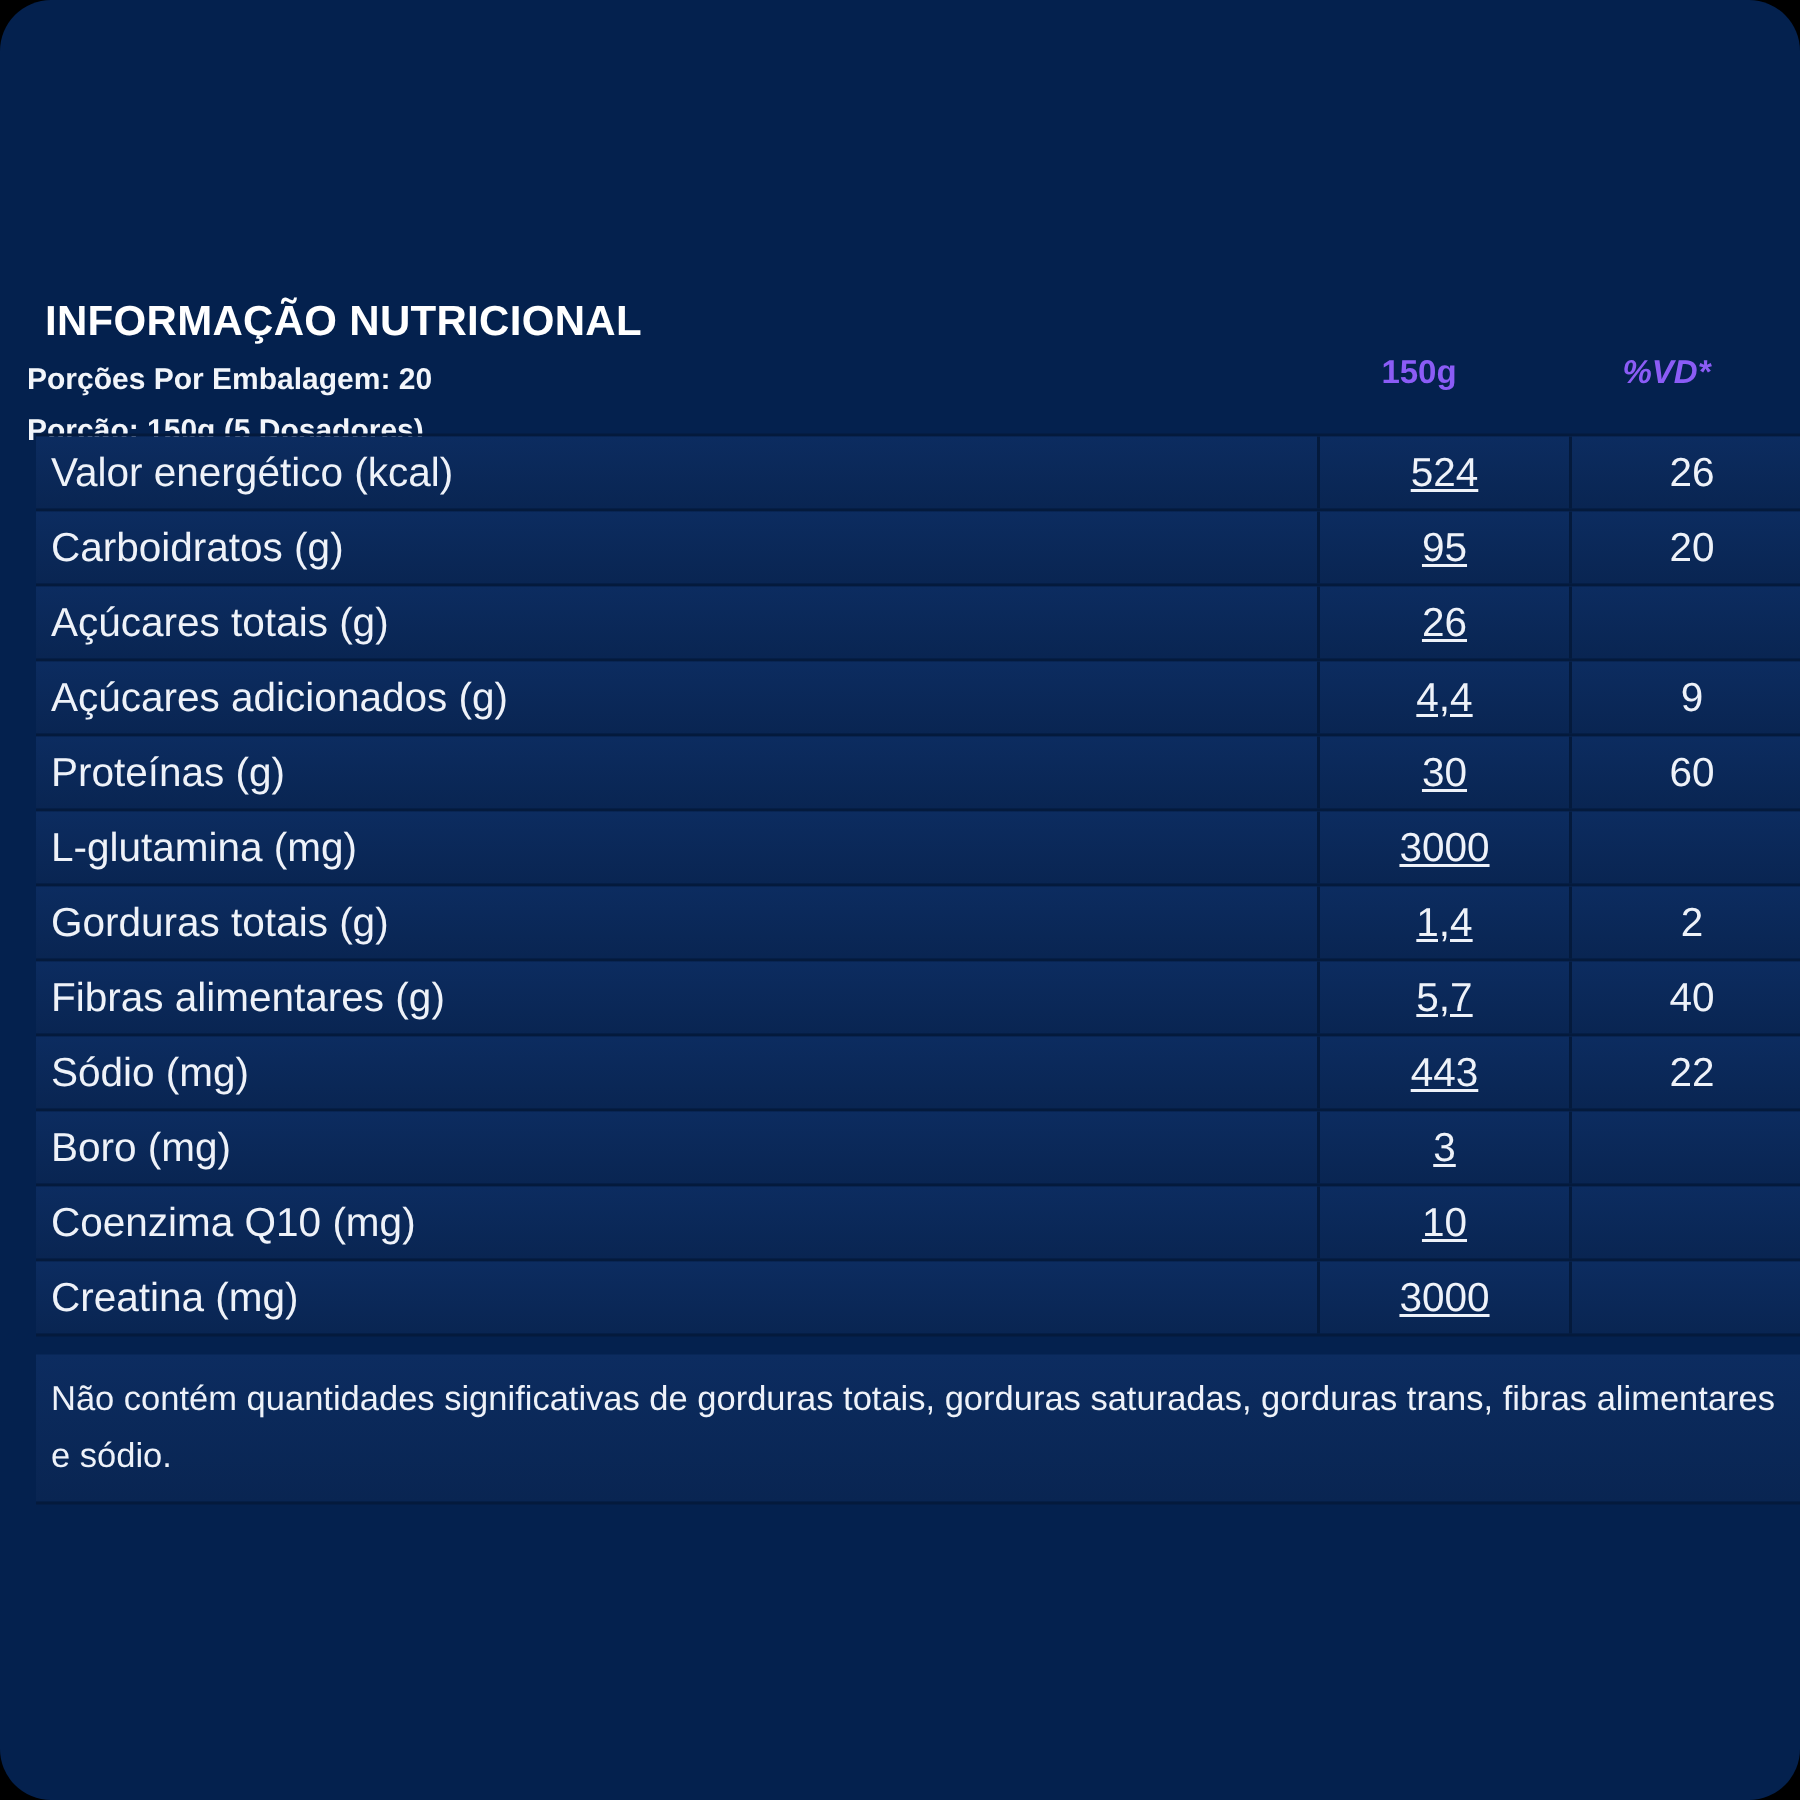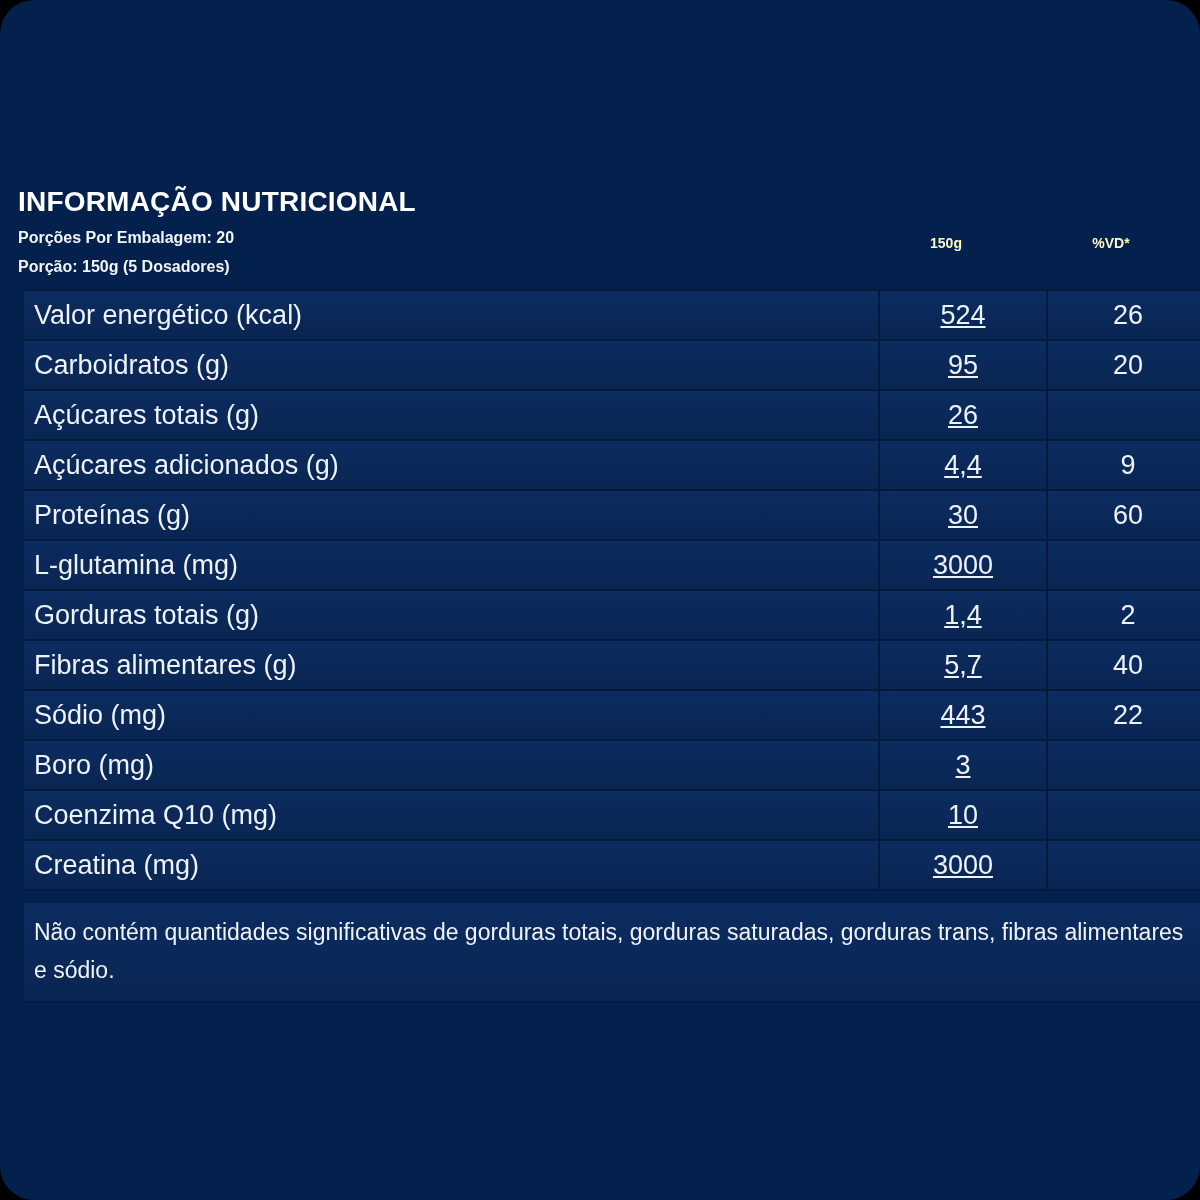--- a/index.html
+++ b/index.html
@@ -20,44 +20,44 @@
     color: #eef2f9;
   }
   
   .header {
     position: absolute;
     left: 18px;
     top: 186px;
     width: 700px;
   }
   .title {
-    margin: 0;
+    margin: 12px;
     font-size: 28px;
     font-weight: bold;
     color: #ffffff;
     letter-spacing: 0.2px;
   }
   .subline {
     margin: 0;
     margin-top: 11px;
-    font-size: 16px;
+    font-size: 20px;
     font-weight: bold;
     color: #f2f5fa;
   }
   
   .col-head {
     position: absolute;
     top: 235px;
-    font-size: 14px;
+    font-size: 22px;
     font-weight: bold;
-    color: #fef9c3;
+    color: #8b5cf6;
     text-align: center;
   }
   .col-head-amount { left: 862px; width: 168px; }
-  .col-head-dv     { left: 1030px; width: 162px; }
+  .col-head-dv     { left: 1030px; width: 162px; font-style: italic; }
   
   .table {
     position: absolute;
     left: 24px;
     top: 289px;
     width: 1184px;
     border-top: 2px solid #041a3c;
   }
   .row {
     display: flex;

